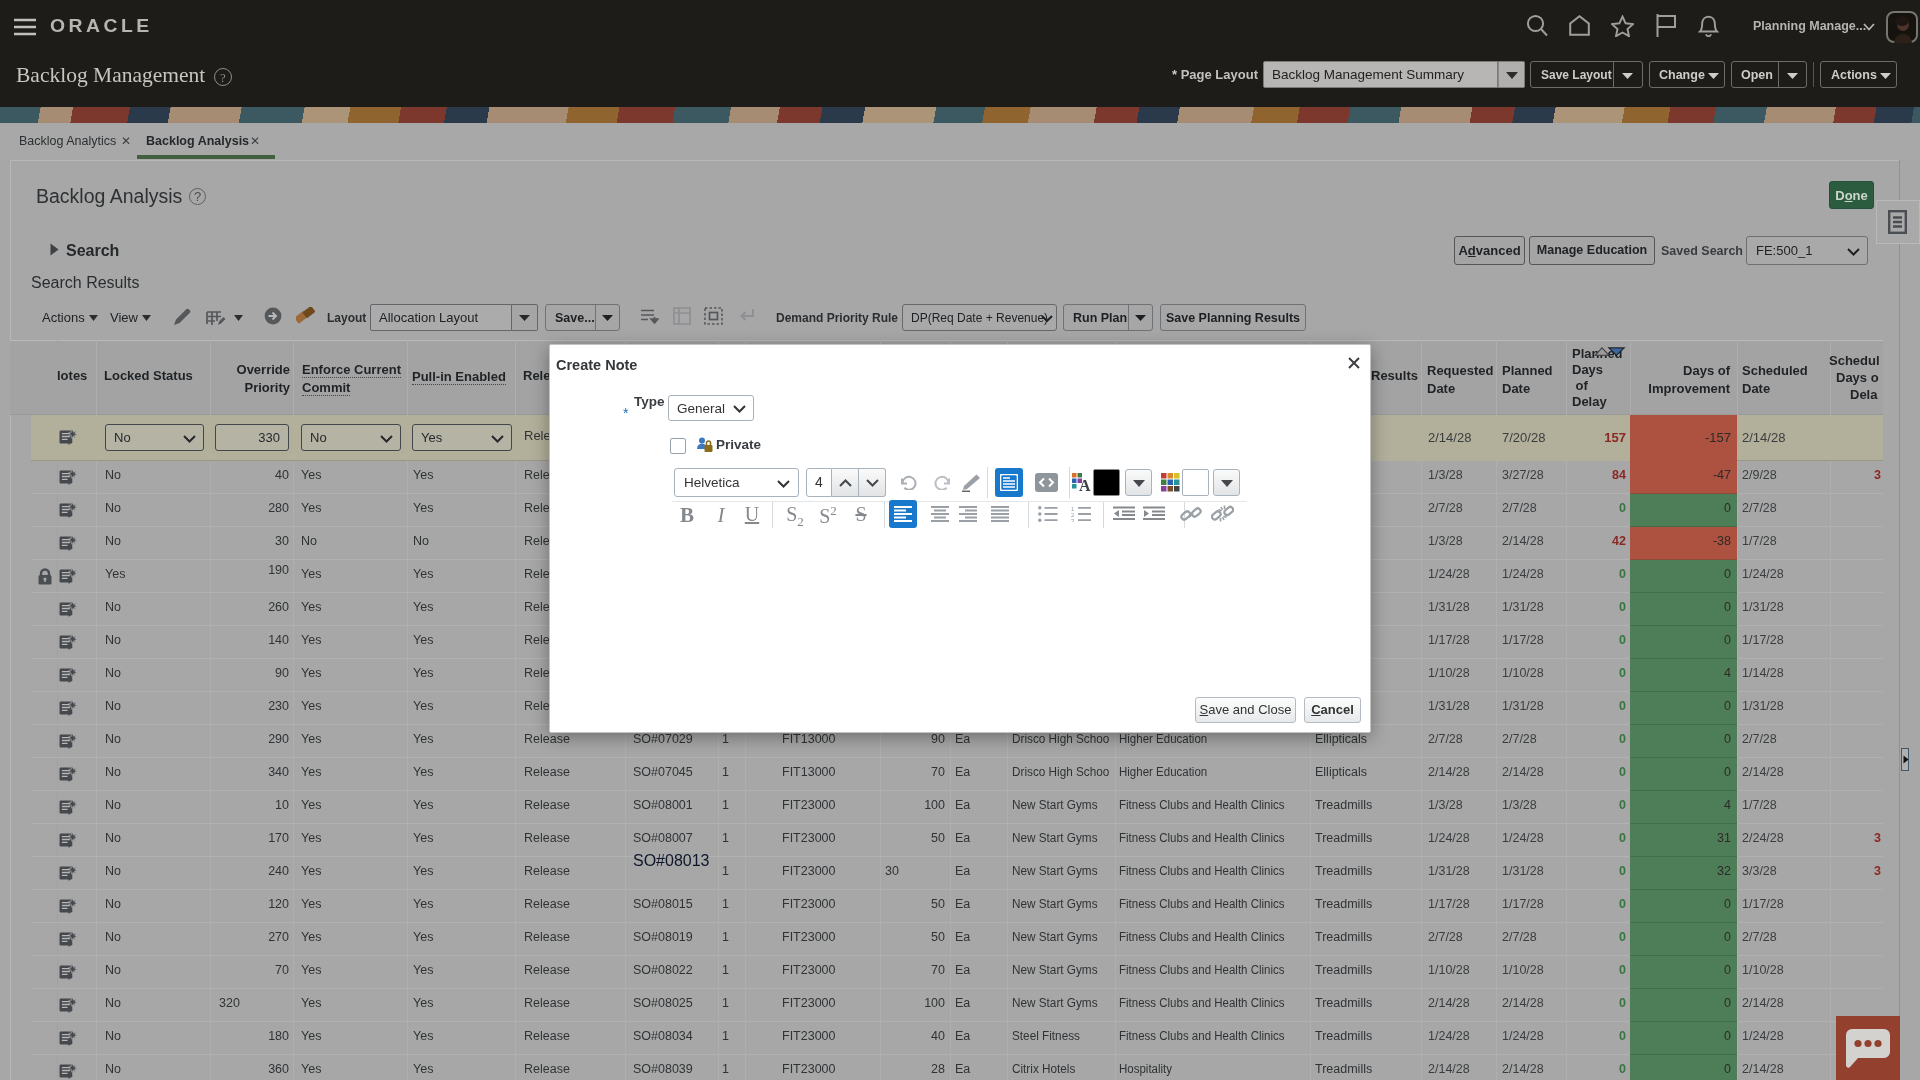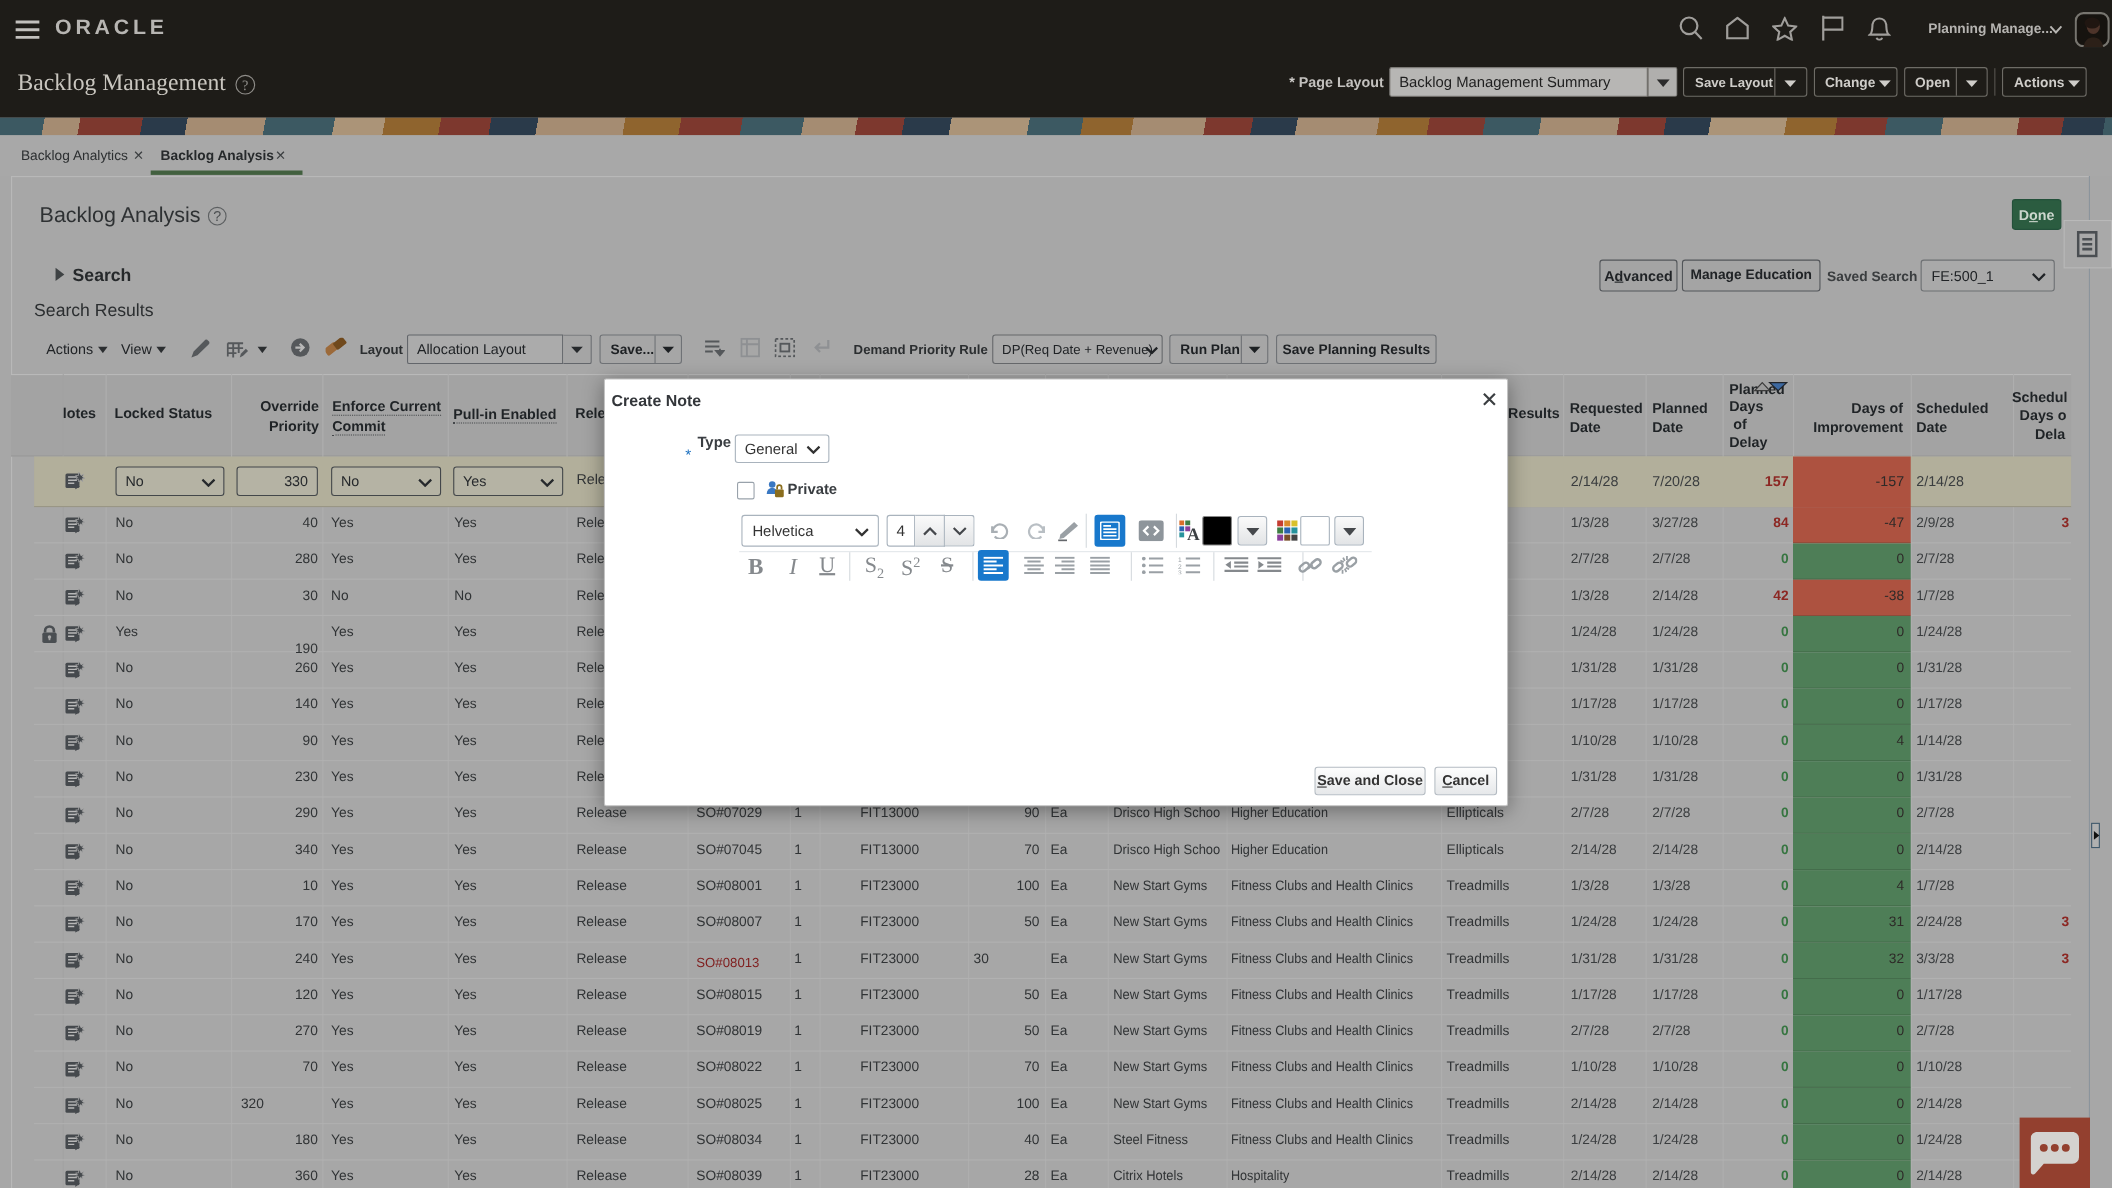--- a/index.html
+++ b/index.html
@@ -398,21 +398,21 @@
         <circle cx="8" cy="11" r="1.6" fill="#a7a7a7"></circle>
         <rect x="7.2" y="11" width="1.6" height="3" fill="#a7a7a7"></rect>
       </svg>
 <svg class="noteico" style="left:49px;top:227.5px" width="19" height="17" viewBox="0 0 19 17">
       <rect x="0.5" y="1.5" width="13.5" height="14" rx="1.5" fill="#45494d"></rect>
       <path d="M3 5h8.5M3 8h8.5M3 11h6" stroke="#b8b8b8" stroke-width="1.4"></path>
       <path d="M10 13.5 h4.5 l-4.5 3.5z" fill="#45494d"></path>
       <path d="M14.2 1 l1.3 2.5 2.6-1.3 -1.3 2.6 2.6 1.3 -2.9 0.6 0.8 2.8 -2.2-1.9 -1.7 2.2 -0.4-2.8 -2.8 0.4 2.1-1.9 -2-2 2.8 0 0-2.9z" fill="#45494d" stroke="#a8a8a8" stroke-width="0.7"></path>
     </svg>
 <div class="abs" style="left:95px;top:227.0px;font-size:12.5px;color:#303335;white-space:nowrap">Yes</div>
-<div class="abs" style="left:209px;top:243px;width:70px;text-align:right;font-size:12.5px;color:#303335;white-space:nowrap">190</div>
+<div class="abs" style="left:209px;top:223px;width:70px;text-align:right;font-size:12.5px;color:#303335;white-space:nowrap">190</div>
 <div class="abs" style="left:291px;top:227.0px;font-size:12.5px;color:#303335;white-space:nowrap">Yes</div>
 <div class="abs" style="left:403px;top:227.0px;font-size:12.5px;color:#303335;white-space:nowrap">Yes</div>
 <div class="abs" style="left:514px;top:227.0px;font-size:12.5px;color:#303335;white-space:nowrap">Release</div>
 <div class="abs" style="left:623px;top:227.0px;font-size:12.5px;color:#303335;white-space:nowrap">SO#07001</div>
 <div class="abs" style="left:712px;top:227.0px;font-size:12.5px;color:#303335;white-space:nowrap">1</div>
 <div class="abs" style="left:772px;top:227.0px;font-size:12.5px;color:#303335;white-space:nowrap">FIT12000</div>
 <div class="abs" style="left:875px;top:227.0px;width:60px;text-align:right;font-size:12.5px;color:#303335;white-space:nowrap">60</div>
 <div class="abs" style="left:945px;top:227.0px;font-size:12.5px;color:#303335;white-space:nowrap">Ea</div>
 <div class="abs" style="left:1305px;top:227.0px;font-size:12.5px;color:#303335;white-space:nowrap">Ellipticals</div>
 <div class="abs" style="left:1418px;top:227.0px;font-size:12.5px;color:#3a3d3f;white-space:nowrap">1/24/28</div>
@@ -627,21 +627,21 @@
       <rect x="0.5" y="1.5" width="13.5" height="14" rx="1.5" fill="#45494d"></rect>
       <path d="M3 5h8.5M3 8h8.5M3 11h6" stroke="#b8b8b8" stroke-width="1.4"></path>
       <path d="M10 13.5 h4.5 l-4.5 3.5z" fill="#45494d"></path>
       <path d="M14.2 1 l1.3 2.5 2.6-1.3 -1.3 2.6 2.6 1.3 -2.9 0.6 0.8 2.8 -2.2-1.9 -1.7 2.2 -0.4-2.8 -2.8 0.4 2.1-1.9 -2-2 2.8 0 0-2.9z" fill="#45494d" stroke="#a8a8a8" stroke-width="0.7"></path>
     </svg>
 <div class="abs" style="left:95px;top:524.0px;font-size:12.5px;color:#303335;white-space:nowrap">No</div>
 <div class="abs" style="left:209px;top:524.0px;width:70px;text-align:right;font-size:12.5px;color:#303335;white-space:nowrap">240</div>
 <div class="abs" style="left:291px;top:524.0px;font-size:12.5px;color:#303335;white-space:nowrap">Yes</div>
 <div class="abs" style="left:403px;top:524.0px;font-size:12.5px;color:#303335;white-space:nowrap">Yes</div>
 <div class="abs" style="left:514px;top:524.0px;font-size:12.5px;color:#303335;white-space:nowrap">Release</div>
-<div class="abs" style="left:623px;top:528px;font-size:12px;color:#7f1d1d;white-space:nowrap">SO#08013</div>
+<div class="abs" style="left:623px;top:512px;font-size:16px;color:#0f172a;white-space:nowrap">SO#08013</div>
 <div class="abs" style="left:712px;top:524.0px;font-size:12.5px;color:#303335;white-space:nowrap">1</div>
 <div class="abs" style="left:772px;top:524.0px;font-size:12.5px;color:#303335;white-space:nowrap">FIT23000</div>
 <div class="abs" style="left:875px;top:524.0px;width:60px;text-align:left;font-size:12.5px;color:#303335;white-space:nowrap">30</div>
 <div class="abs" style="left:945px;top:524.0px;font-size:12.5px;color:#303335;white-space:nowrap">Ea</div>
 <div class="abs" style="left:1002px;top:524.0px;font-size:12.5px;color:#303335;transform:scaleX(0.94);transform-origin:left;white-space:nowrap">New Start Gyms</div>
 <div class="abs" style="left:1109px;top:524.0px;font-size:12.5px;color:#303335;transform:scaleX(0.92);transform-origin:left;white-space:nowrap">Fitness Clubs and Health Clinics</div>
 <div class="abs" style="left:1305px;top:524.0px;font-size:12.5px;color:#303335;white-space:nowrap">Treadmills</div>
 <div class="abs" style="left:1418px;top:524.0px;font-size:12.5px;color:#3a3d3f;white-space:nowrap">1/31/28</div>
 <div class="abs" style="left:1492px;top:524.0px;font-size:12.5px;color:#3a3d3f;white-space:nowrap">1/31/28</div>
 <div class="abs" style="left:1561px;top:524.0px;width:55px;text-align:right;font-size:12.5px;color:#367540;font-weight:bold;white-space:nowrap">0</div>
@@ -978,16 +978,16 @@
         </svg></div>
   <div class="abs" style="left:661px;top:158px"><svg width="23" height="20" viewBox="0 0 23 20">
     <g stroke="#9aa0a5" stroke-width="2.2" fill="none">
             <rect x="0.5" y="9.7" width="9.5" height="5.6" rx="2.8" transform="rotate(-40 5.25 12.5)"></rect>
             <rect x="13" y="5.2" width="9.5" height="5.6" rx="2.8" transform="rotate(-40 17.75 8)"></rect>
           </g>
     <path d="M10 4 l1.5 3M13.5 2.5 l0 3.5M7.5 6.5 l3 1.5M13 17 l-1.5-3M9.5 18.5 l0-3.5M15.5 14.5 l-3-1.5" stroke="#9aa0a5" stroke-width="1.6"></path>
         </svg></div>
 
 
-  <div class="abs" style="left:645px;top:352px;width:101px;height:26px;background:linear-gradient(#fdfdfd,#e6e8ea);border:1px solid #b4bbc2;border-radius:3px;font-size:13px;font-weight:bold;color:#333;text-align:center;line-height:24px"><span style="text-decoration:underline">S</span>ave and Close</div>
+  <div class="abs" style="left:645px;top:352px;width:101px;height:26px;background:linear-gradient(#fdfdfd,#e6e8ea);border:1px solid #b4bbc2;border-radius:3px;font-size:13px;font-weight:normal;color:#333;text-align:center;line-height:24px"><span style="text-decoration:underline">S</span>ave and Close</div>
   <div class="abs" style="left:754px;top:352px;width:57px;height:26px;background:linear-gradient(#fdfdfd,#e6e8ea);border:1px solid #b4bbc2;border-radius:3px;font-size:13px;font-weight:bold;color:#333;text-align:center;line-height:24px"><span style="text-decoration:underline">C</span>ancel</div>
 </div>
 
 </div>
 </body></html>

